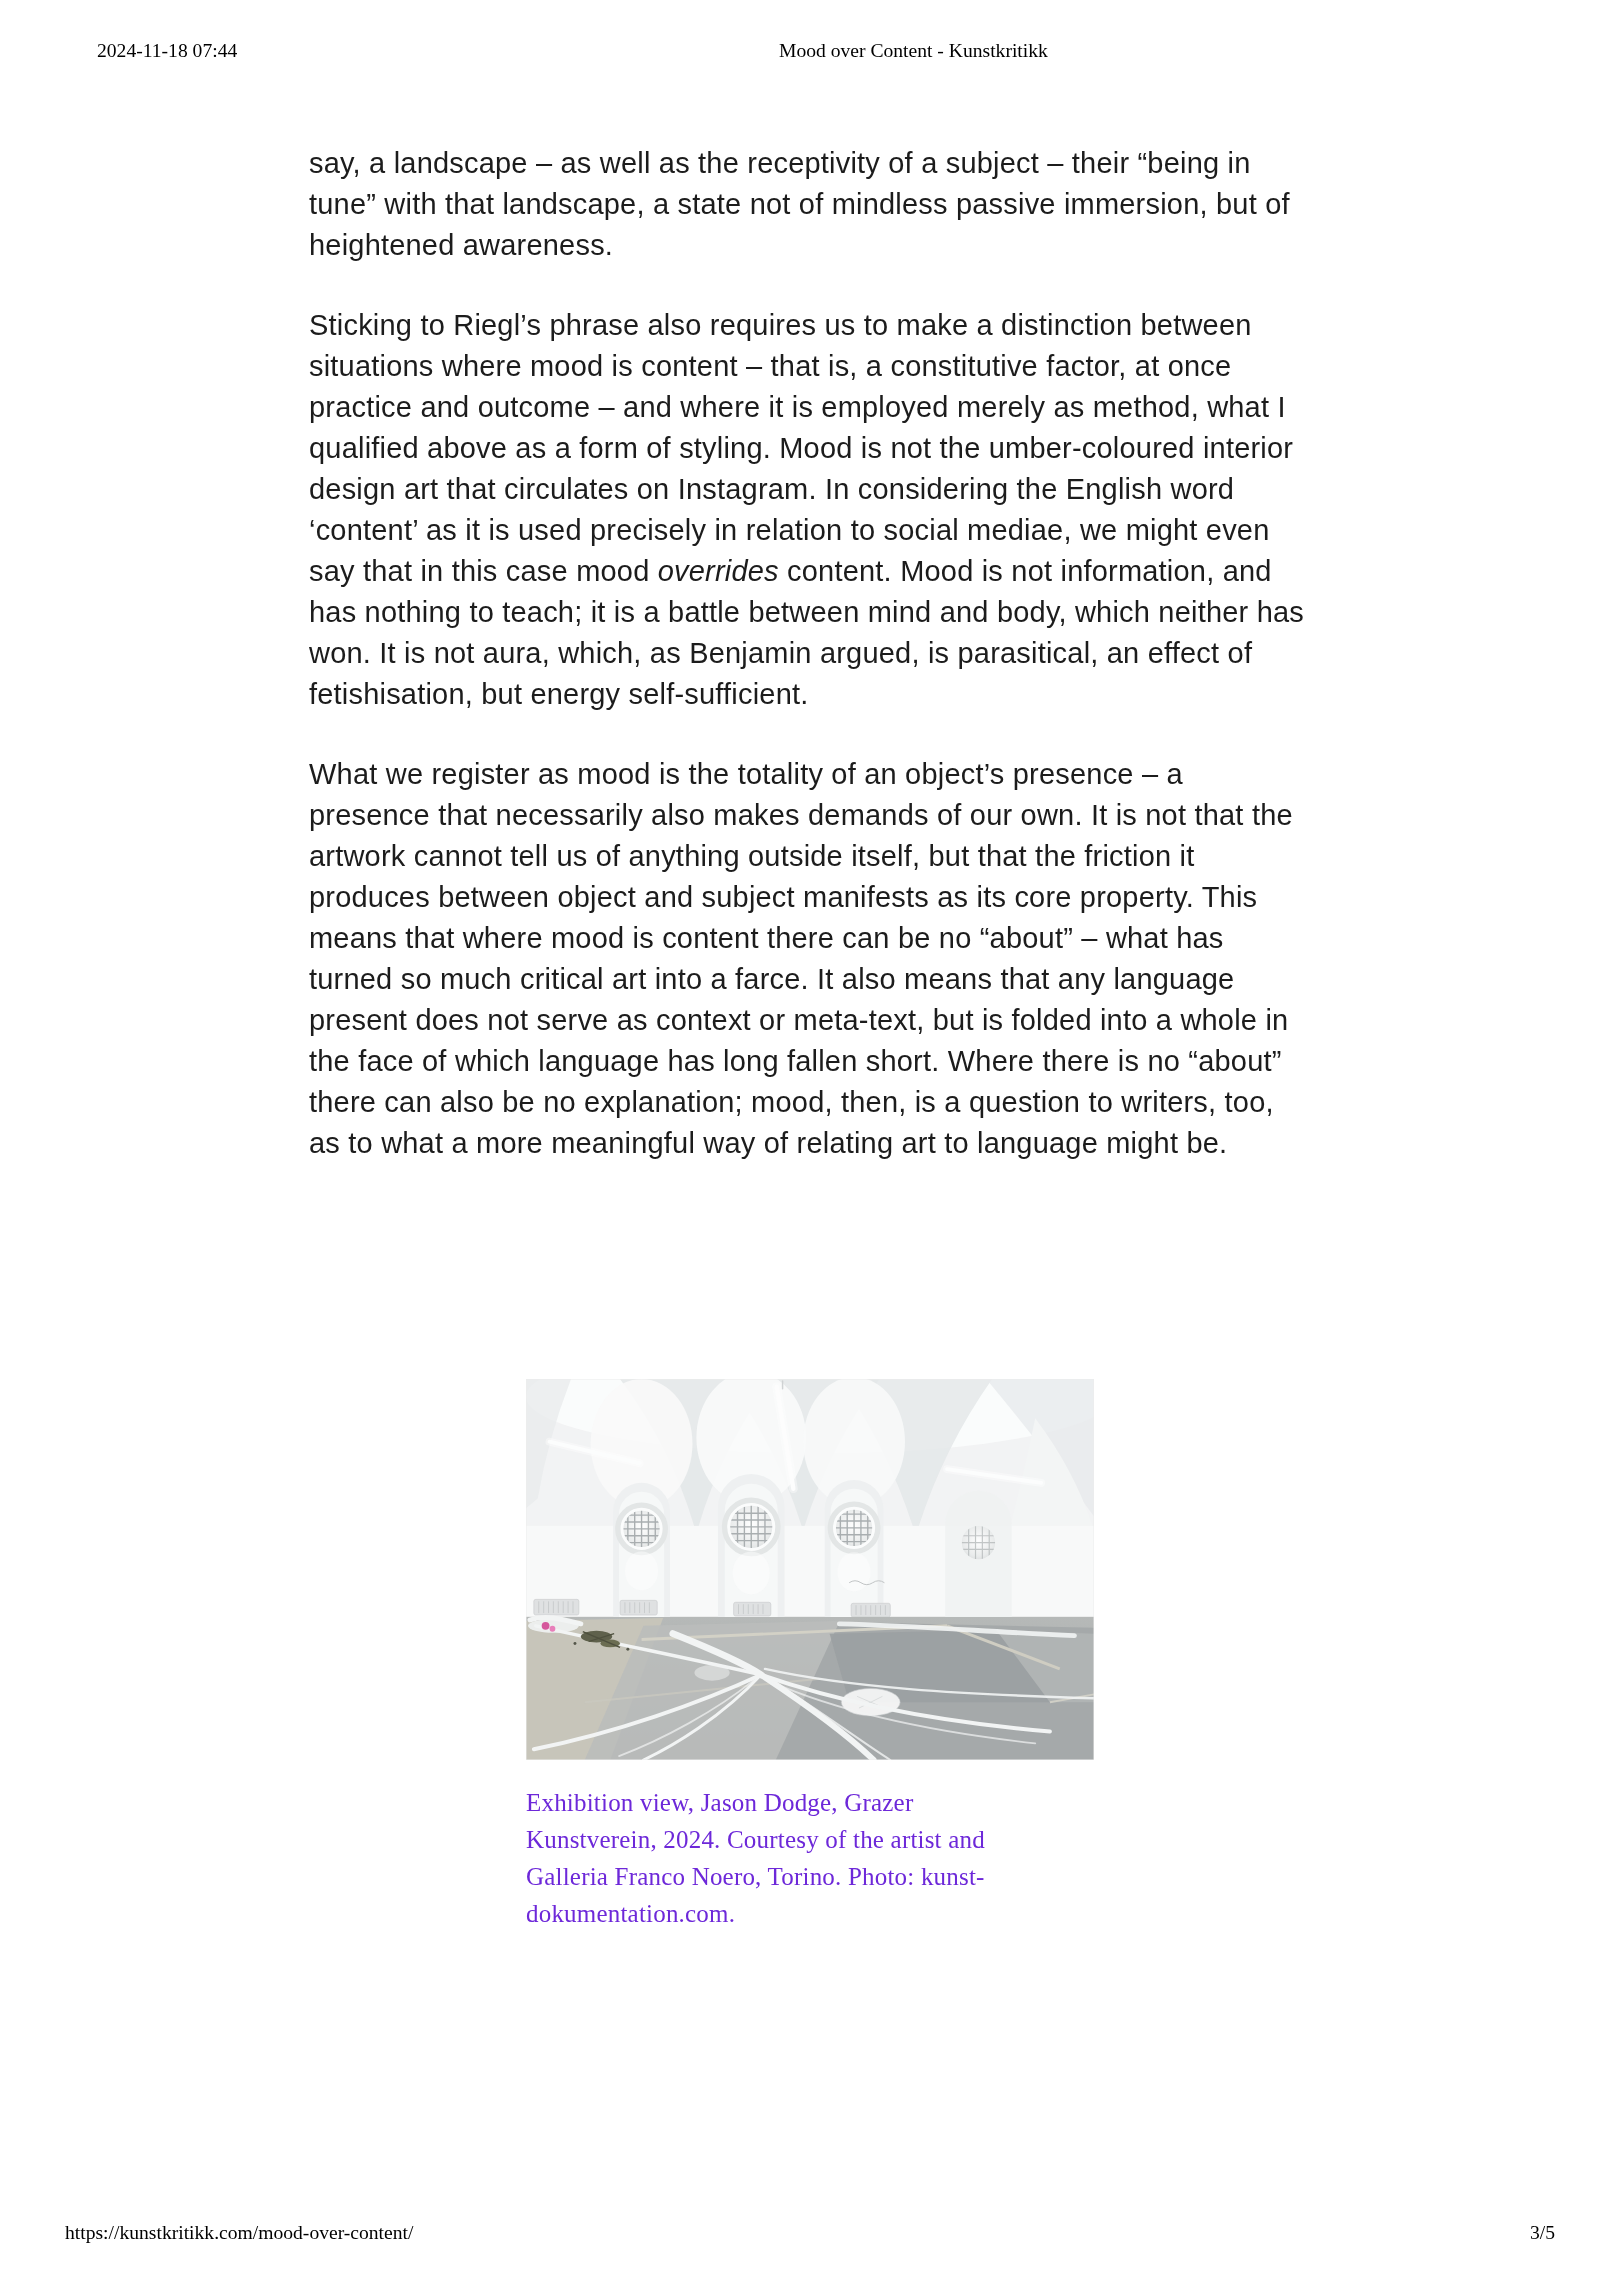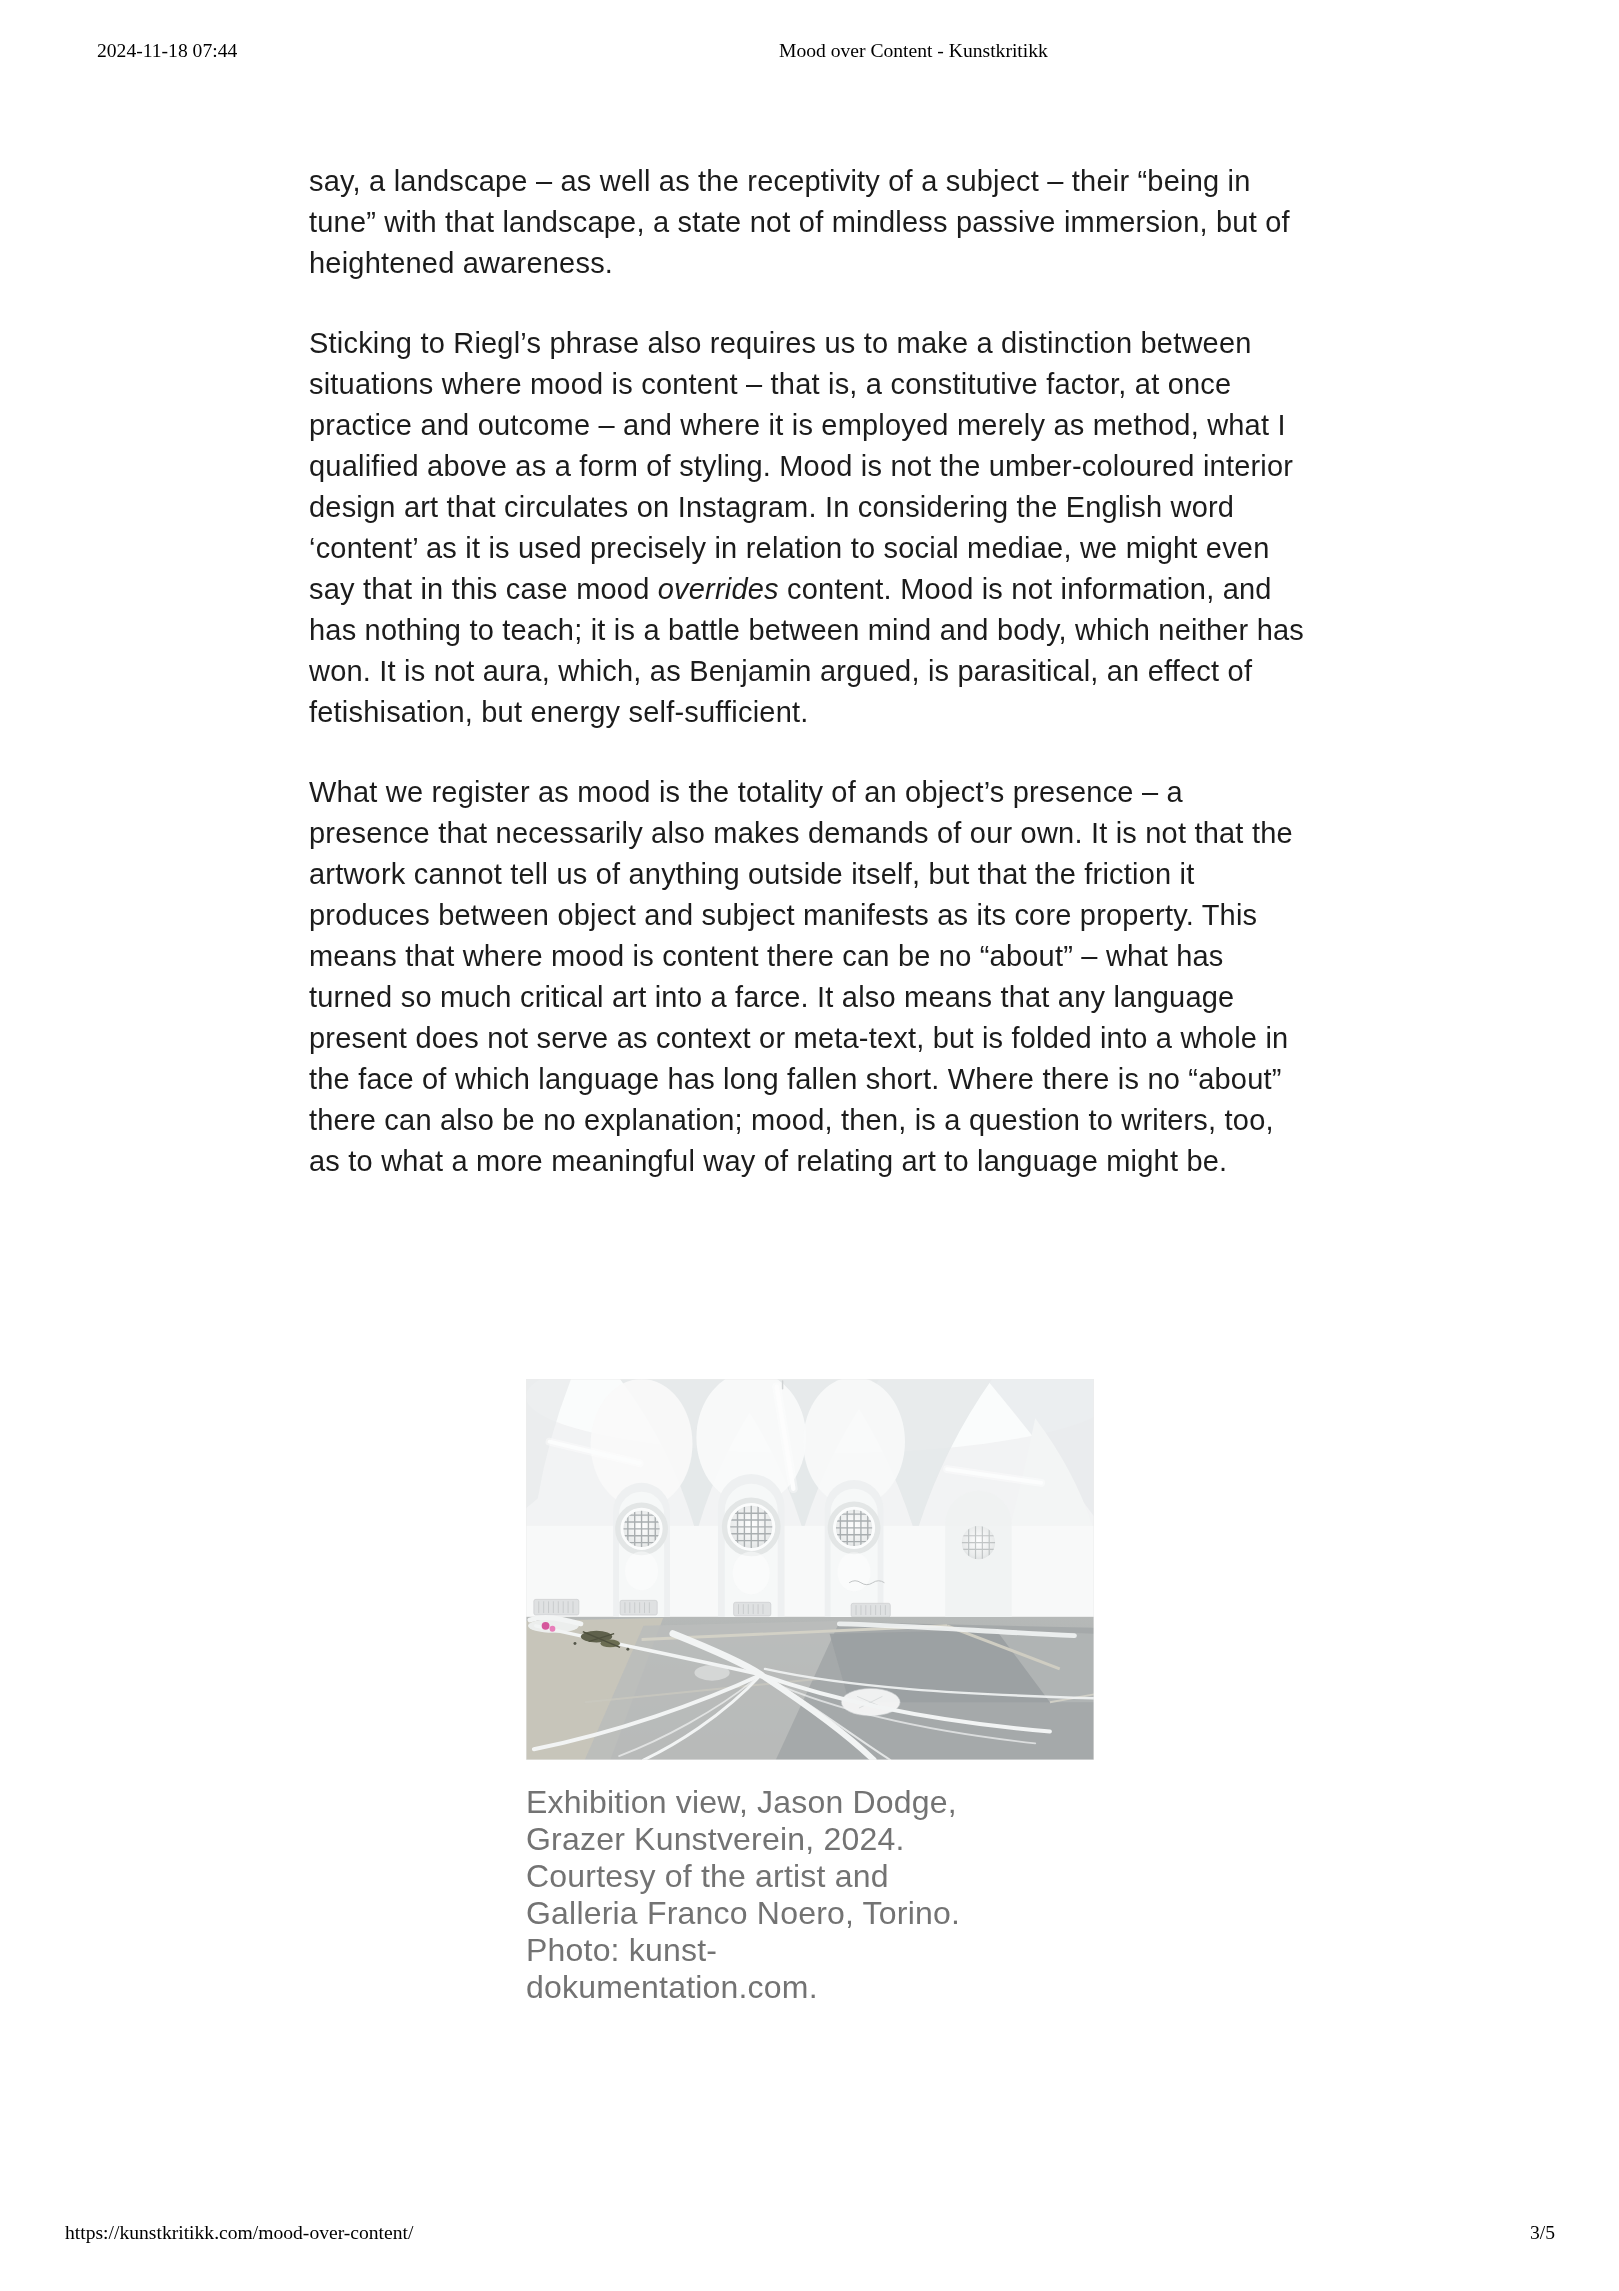--- a/index.html
+++ b/index.html
@@ -29,35 +29,35 @@
   .pf-page{
     position:absolute;right:64px;top:2221px;
     font:19.6px/23.5px "Liberation Serif","DejaVu Serif",serif;
     color:#000;white-space:nowrap;
   }
   
   .article{
     position:absolute;left:309px;top:143px;width:1002px;
     font-size:29px;line-height:41px;letter-spacing:0.2px;
     color:#1c1c1c;
-    margin-top:18px;
   }
   .article p{margin:0 0 39px 0;}
   .article em{}
   
   .figure{
     position:absolute;left:526px;top:1379px;width:568px;margin:0;
   }
   .photo{
     width:568px;height:381px;display:block;background:#f2f3f4;
   }
   .caption{
     margin-top:23.5px;width:480px;
-    font-size:32px;line-height:37px;letter-spacing:0.2px;
-    color:#737373;
+    font-size:25px;line-height:37px;letter-spacing:0.2px;
+    color:#6d28d9;
+    font-family:Liberation Serif, serif;
   }
 </style>
 </head>
 <body>
 
 <div class="page">
 
   <span class="ph-date">2024-11-18 07:44</span>
   <span class="ph-title">Mood over Content - Kunstkritikk</span>
 

